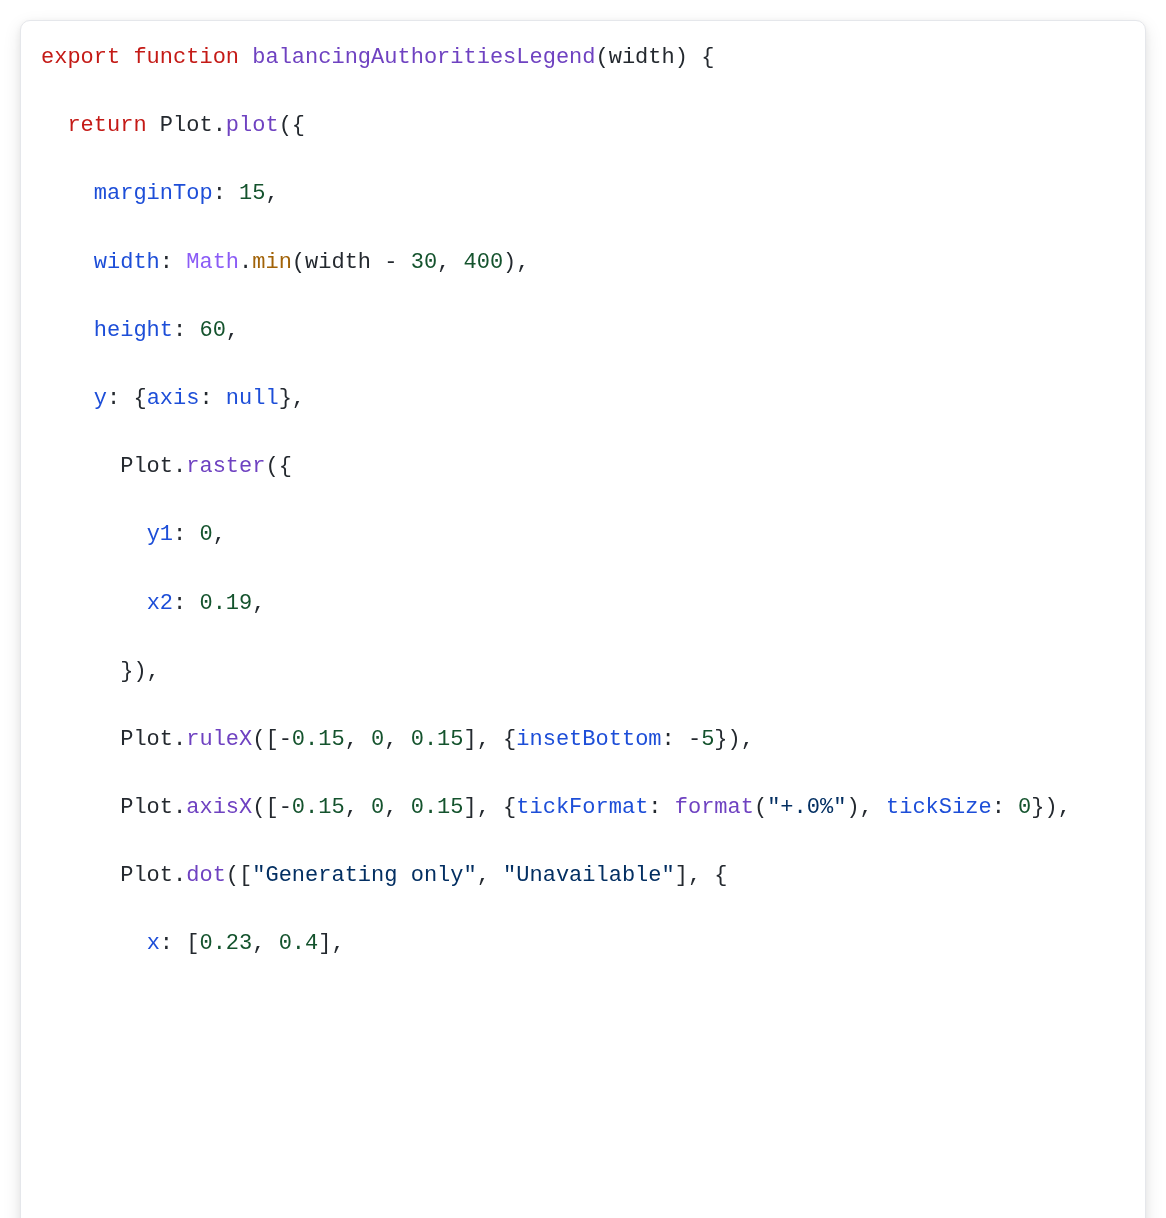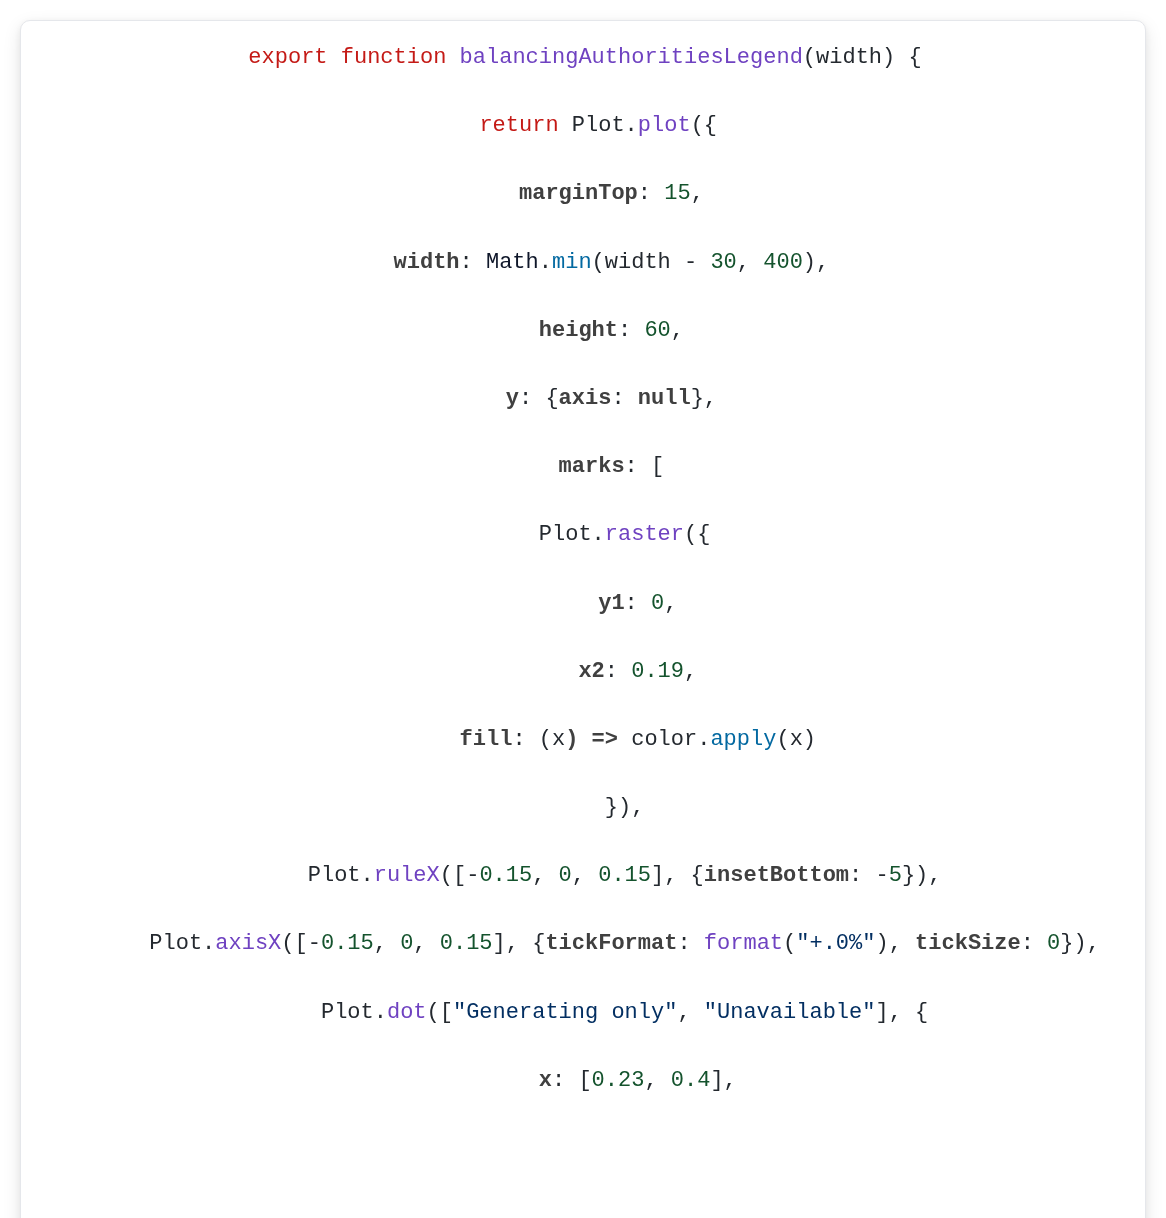--- a/index.html
+++ b/index.html
@@ -24,48 +24,46 @@
     overflow: hidden;
   }
   pre.code {
     margin: 0;
     font-family: ui-monospace, SFMono-Regular, "SF Mono", Menlo, Consolas, "Liberation Mono", monospace;
     font-size: 22px;
     line-height: 1.55;
     white-space: pre;
     color: #1f2328;
   }
-  .line { display: block; text-align: center; }
+  .line { display: block; }
   
   .kw-red    { color: #c41a16; }      
   .fn-purple { color: #6f42c1; }      
   .ident     { color: #24292f; }      
-  .prop      { color: #404040; font-weight: bold; }      
+  .prop      { color: #1d4ed8; }      
   .num       { color: #14532d; }
   .call      { color: #6f42c1; }      
-  .callteal  { color: #0369a1; }      
-  .builtin   { color: #0f172a; margin-top: 36px; }      
+  .callteal  { color: #a16207; }      
+  .builtin   { color: #8b5cf6; margin-top: 36px; }      
   .str       { color: #032f62; }      
   .punct     { color: #24292f; }
 </style>
 </head>
 <body>
 
 <div class="code-card">
 <pre class="code"><span class="line"><span class="kw-red">export</span><span class="punct"> </span><span class="kw-red">function</span><span class="punct"> </span><span class="fn-purple">balancingAuthoritiesLegend</span><span class="punct">(</span><span class="ident">width</span><span class="punct">) {</span></span>
 <span class="line"><span>  </span><span class="kw-red">return</span><span> </span><span class="ident">Plot</span><span class="punct">.</span><span class="call">plot</span><span class="punct">({</span></span>
 <span class="line"><span>    </span><span class="prop">marginTop</span><span class="punct">: </span><span class="num">15</span><span class="punct">,</span></span>
 <span class="line"><span>    </span><span class="prop">width</span><span class="punct">: </span><span class="builtin">Math</span><span class="punct">.</span><span class="callteal">min</span><span class="punct">(</span><span class="ident">width</span><span class="punct"> - </span><span class="num">30</span><span class="punct">, </span><span class="num">400</span><span class="punct">),</span></span>
 <span class="line"><span>    </span><span class="prop">height</span><span class="punct">: </span><span class="num">60</span><span class="punct">,</span></span>
 <span class="line"><span>    </span><span class="prop">y</span><span class="punct">: {</span><span class="prop">axis</span><span class="punct">: </span><span class="prop">null</span><span class="punct">},</span></span>
-<span class="line"><span>    </span><span class="prop">marks</span><span class="punct">: [</span></span>
 <span class="line"><span>      </span><span class="ident">Plot</span><span class="punct">.</span><span class="call">raster</span><span class="punct">({</span></span>
 <span class="line"><span>        </span><span class="prop">y1</span><span class="punct">: </span><span class="num">0</span><span class="punct">,</span></span>
 <span class="line"><span>        </span><span class="prop">x2</span><span class="punct">: </span><span class="num">0.19</span><span class="punct">,</span></span>
-<span class="line"><span>        </span><span class="prop">fill</span><span class="punct">: (</span><span class="ident">x</span><span class="prop">) =&gt; </span><span class="ident">color</span><span class="punct">.</span><span class="callteal">apply</span><span class="punct">(</span><span class="ident">x</span><span class="punct">)</span></span>
 <span class="line"><span>      </span><span class="punct">}),</span></span>
 <span class="line"><span>      </span><span class="ident">Plot</span><span class="punct">.</span><span class="call">ruleX</span><span class="punct">([</span><span class="punct">-</span><span class="num">0.15</span><span class="punct">, </span><span class="num">0</span><span class="punct">, </span><span class="num">0.15</span><span class="punct">], {</span><span class="prop">insetBottom</span><span class="punct">: </span><span class="punct">-</span><span class="num">5</span><span class="punct">}),</span></span>
 <span class="line"><span>      </span><span class="ident">Plot</span><span class="punct">.</span><span class="call">axisX</span><span class="punct">([</span><span class="punct">-</span><span class="num">0.15</span><span class="punct">, </span><span class="num">0</span><span class="punct">, </span><span class="num">0.15</span><span class="punct">], {</span><span class="prop">tickFormat</span><span class="punct">: </span><span class="call">format</span><span class="punct">(</span><span class="str">"+.0%"</span><span class="punct">), </span><span class="prop">tickSize</span><span class="punct">: </span><span class="num">0</span><span class="punct">}),</span></span>
 <span class="line"><span>      </span><span class="ident">Plot</span><span class="punct">.</span><span class="call">dot</span><span class="punct">([</span><span class="str">"Generating only"</span><span class="punct">, </span><span class="str">"Unavailable"</span><span class="punct">], {</span></span>
 <span class="line"><span>        </span><span class="prop">x</span><span class="punct">: [</span><span class="num">0.23</span><span class="punct">, </span><span class="num">0.4</span><span class="punct">],</span></span>
 
 
 
 
 

